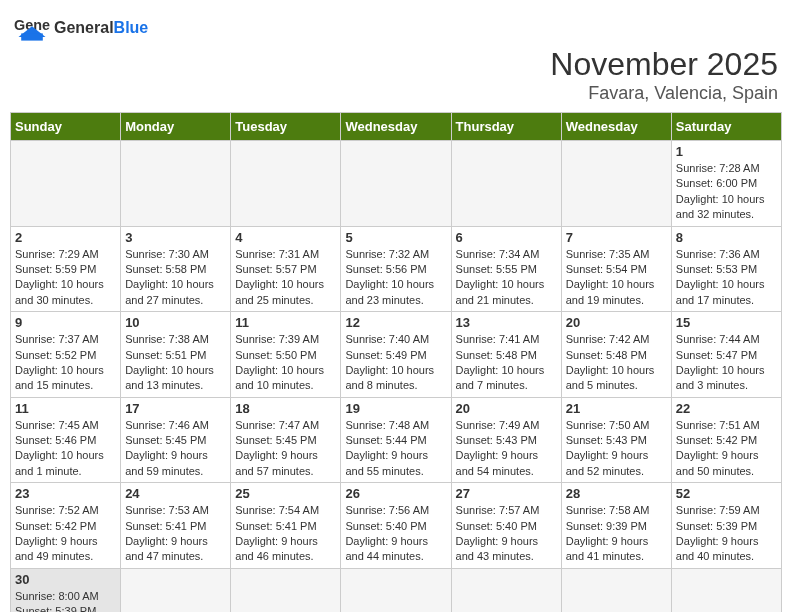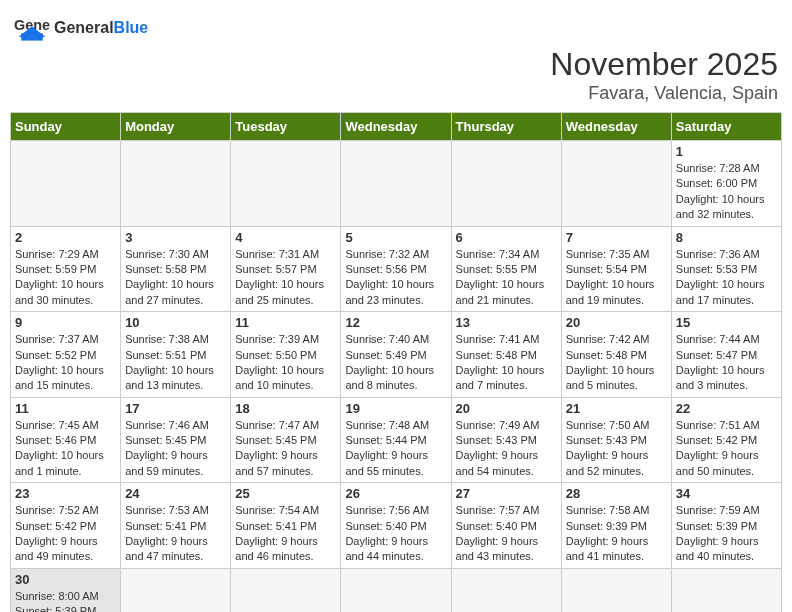--- a/index.html
+++ b/index.html
@@ -294,21 +294,21 @@
 Sunset: 5:40 PM
 Daylight: 9 hours and 43 minutes.</div>
         </td>
         <td>
           <span class="day-number">28</span>
           <div class="day-info">Sunrise: 7:58 AM
 Sunset: 9:39 PM
 Daylight: 9 hours and 41 minutes.</div>
         </td>
         <td>
-          <span class="day-number">34</span>
+          <span class="day-number">52</span>
           <div class="day-info">Sunrise: 7:59 AM
 Sunset: 5:39 PM
 Daylight: 9 hours and 40 minutes.</div>
         </td>
       </tr>
       <tr class="last-row">
         <td class="has-data">
           <span class="day-number">30</span>
           <div class="day-info">Sunrise: 8:00 AM
 Sunset: 5:39 PM

